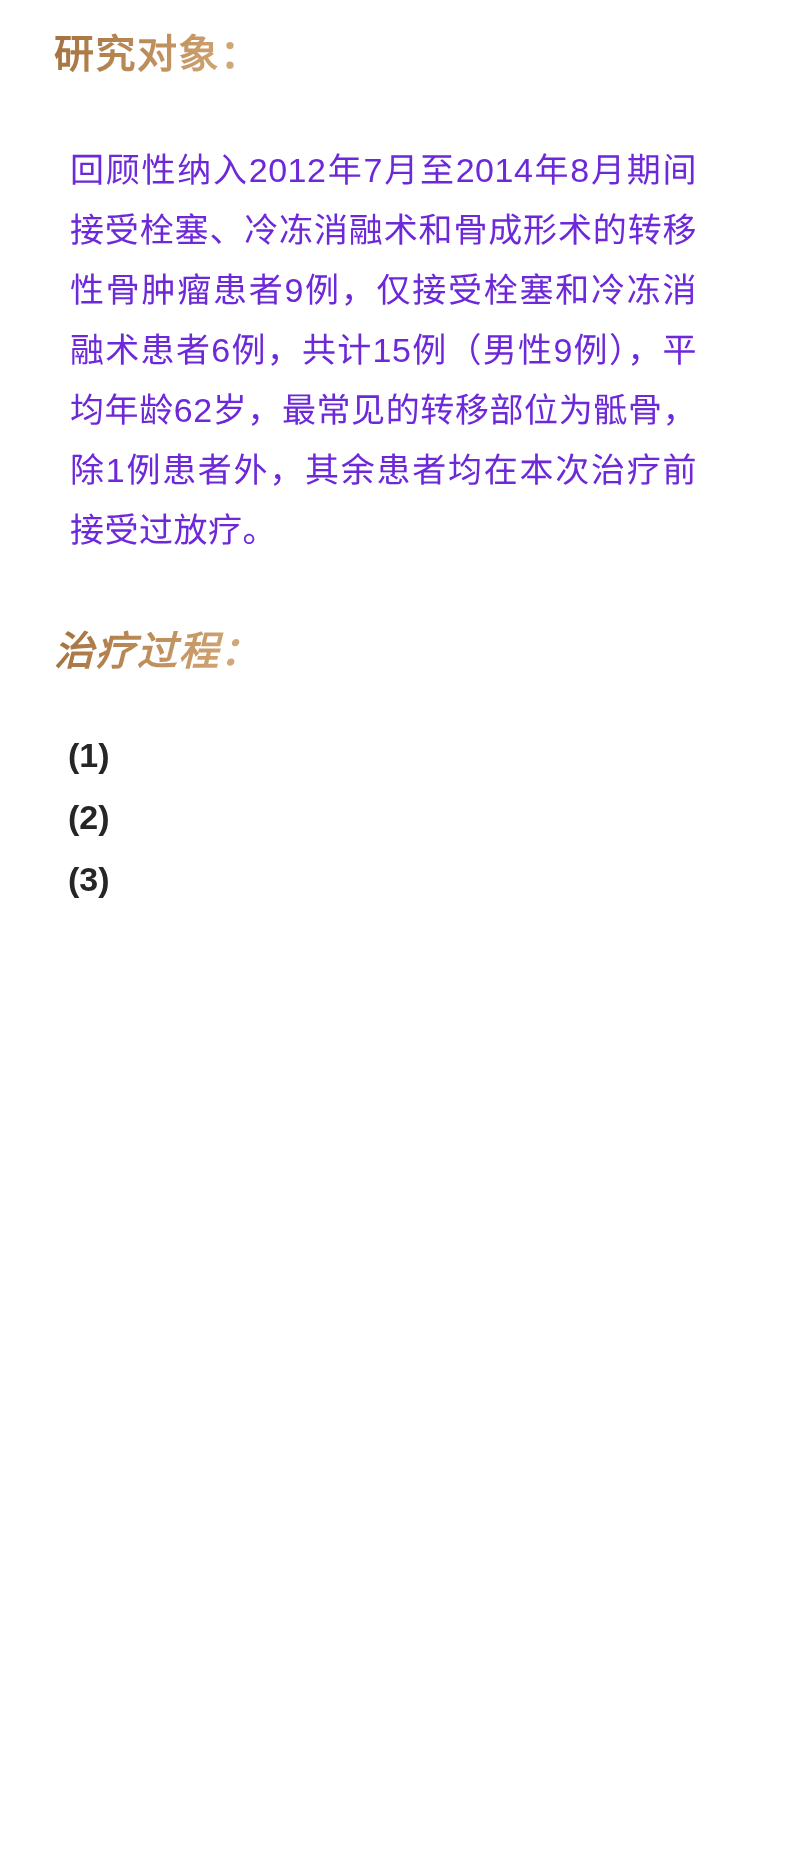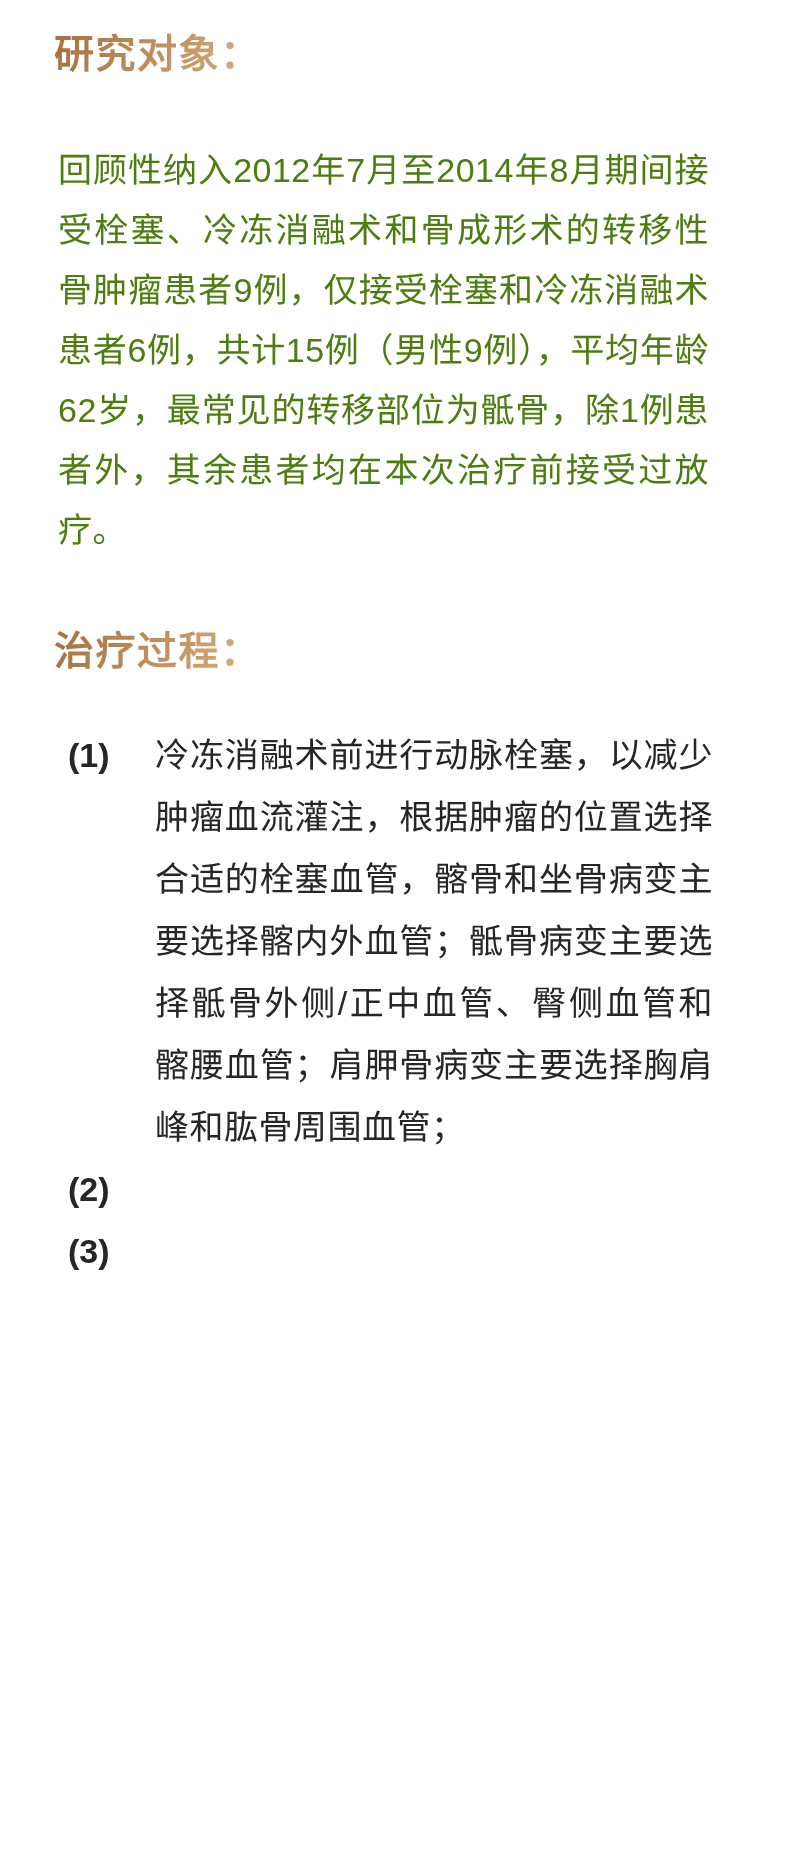--- a/index.html
+++ b/index.html
@@ -30,30 +30,30 @@
     letter-spacing: 1.5px;
     background-image: linear-gradient(112deg,
       #a4713e 0%, #c89a67 22%, #e9d2a9 46%,
       #b9854f 68%, #dcb98b 88%, #ad7a45 100%);
     -webkit-background-clip: text;
     background-clip: text;
     color: transparent;
   }
   .section-research .gold-heading { margin-bottom: 62px; }
   .body-text {
-    margin: 4px;
+    margin: 16px;
     font-size: 34px;
     line-height: 60px;
     letter-spacing: 0.5px;
     text-align: justify;
     text-justify: inter-character;
-    color: #4d7c0f;
+    color: #6d28d9;
   }
   .section-treatment { margin-top: 69px; }
-  .section-treatment .gold-heading { margin-bottom: 49px; }
+  .section-treatment .gold-heading { margin-bottom: 49px; font-style: italic; }
   .steps {
     margin: 0;
     padding: 0;
     list-style: none;
     font-size: 34px;
     line-height: 62px;
     color: #262626;
   }
   .step { display: flex; align-items: flex-start; }
   .step-marker {
@@ -80,21 +80,20 @@
     <h2 class="gold-heading">研究对象：</h2>
     <p class="body-text">回顾性纳入2012年7月至2014年8月期间接受栓塞、冷冻消融术和骨成形术的转移性骨肿瘤患者9例，仅接受栓塞和冷冻消融术患者6例，共计15例（男性9例），平均年龄62岁，最常见的转移部位为骶骨，除1例患者外，其余患者均在本次治疗前接受过放疗。</p>
   </section>
 
   <section class="section-treatment">
     <h2 class="gold-heading">治疗过程：</h2>
 
     <ol class="steps">
       <li class="step">
         <span class="step-marker">(1)</span>
-        <span class="step-text">冷冻消融术前进行动脉栓塞，以减少肿瘤血流灌注，根据肿瘤的位置选择合适的栓塞血管，髂骨和坐骨病变主要选择髂内外血管；骶骨病变主要选择骶骨外侧/正中血管、臀侧血管和髂腰血管；肩胛骨病变主要选择胸肩峰和肱骨周围血管；</span>
       </li>
       <li class="step">
         <span class="step-marker">(2)</span>
       </li>
       <li class="step">
         <span class="step-marker">(3)</span>
       </li>
     </ol>
   </section>
 

